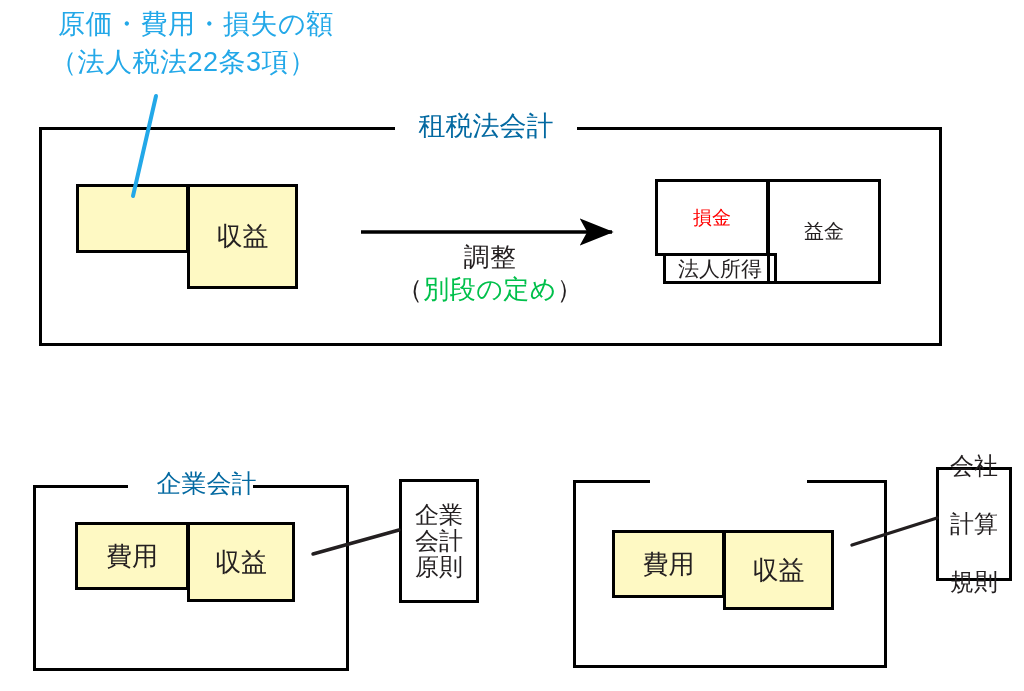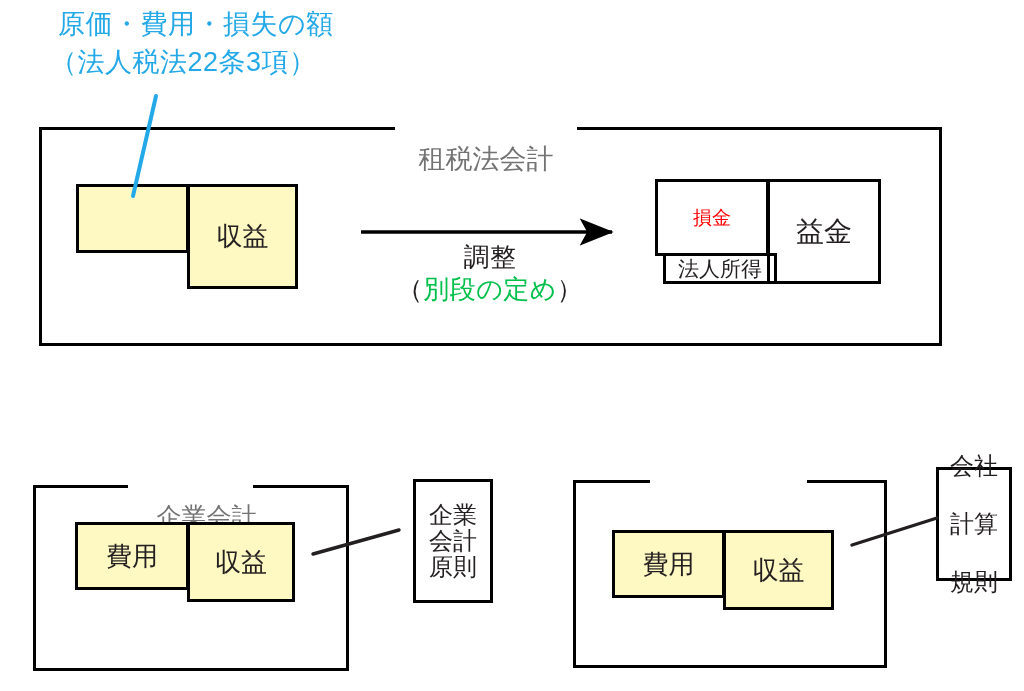--- a/index.html
+++ b/index.html
@@ -44,22 +44,21 @@
     background: #ffffff;
     height: 9px;
   }
   .group-caption {
     position: absolute;
     background: transparent;
     display: flex;
     align-items: center;
     justify-content: center;
     white-space: nowrap;
-    color: #737373;
-    margin-top: 33px;
+    color: #0369a1;
   }
 
   
   .cell {
     position: absolute;
     box-sizing: border-box;
     border: 3px solid #000000;
     background: #fef9c3;
     display: flex;
     align-items: center;
@@ -116,30 +115,30 @@
 
   <div class="txt" style="left:415px; top:240px; width:150px; height:34px; font-size:26px; color:#231f20;">調整</div>
   <div class="txt" style="left:400px; top:272px; width:180px; height:34px; font-size:26px; color:#231f20;">
     <span>（</span>
       <span style="color:#00c04b;">別段の定め</span>
       <span>）</span>
   </div>
 
   <div class="cell nobg" style="left:655px; top:179px; width:114px; height:77px; font-size:19px; color:#ff0000;">損金</div>
   <div class="cell nobg" style="left:663px; top:253px; width:114px; height:31px; font-size:21px;">法人所得</div>
-  <div class="cell nobg" style="left:767px; top:179px; width:114px; height:105px; font-size:28px;">益金</div>
+  <div class="cell nobg" style="left:767px; top:179px; width:114px; height:105px; font-size:20px;">益金</div>
 
   <div class="groupbox" style="left:33px; top:485px; width:316px; height:186px;"></div>
   <div class="notch" style="left:128px; top:480px; width:125px;"></div>
   <div class="group-caption" style="left:144px; top:467px; width:125px; height:32px; font-size:25px;">企業会計</div>
 
   <div class="cell" style="left:75px; top:522px; width:114px; height:68px; font-size:26px;">費用</div>
   <div class="cell" style="left:187px; top:522px; width:108px; height:80px; font-size:26px;">収益</div>
 
-  <div class="sidecard" style="left:413px; top:479px; width:80px; height:124px; font-size:24px;">
+  <div class="sidecard" style="left:399px; top:479px; width:80px; height:124px; font-size:24px;">
     <span>企業</span>
     <span>会計</span>
     <span>原則</span>
   </div>
 
   <div class="groupbox" style="left:573px; top:480px; width:314px; height:188px;"></div>
   <div class="notch" style="left:650px; top:475px; width:157px;"></div>
 
   <div class="cell" style="left:612px; top:530px; width:113px; height:68px; font-size:26px;">費用</div>
   <div class="cell" style="left:723px; top:530px; width:111px; height:80px; font-size:26px;">収益</div>

